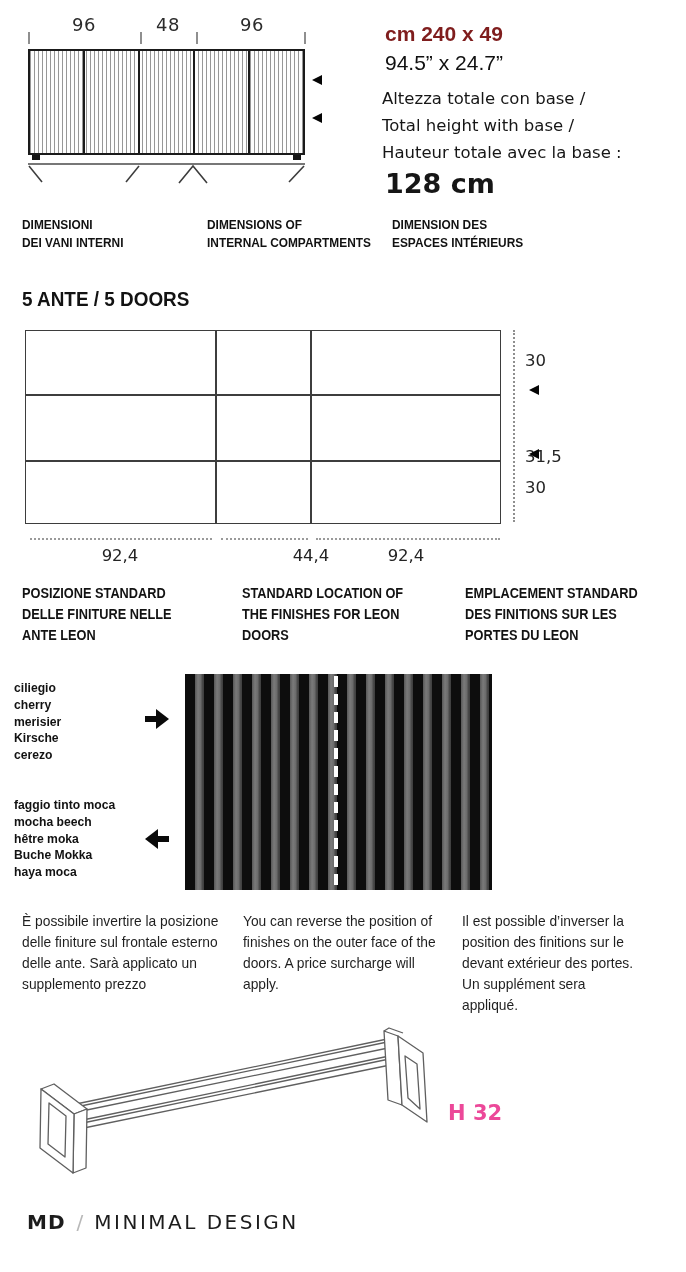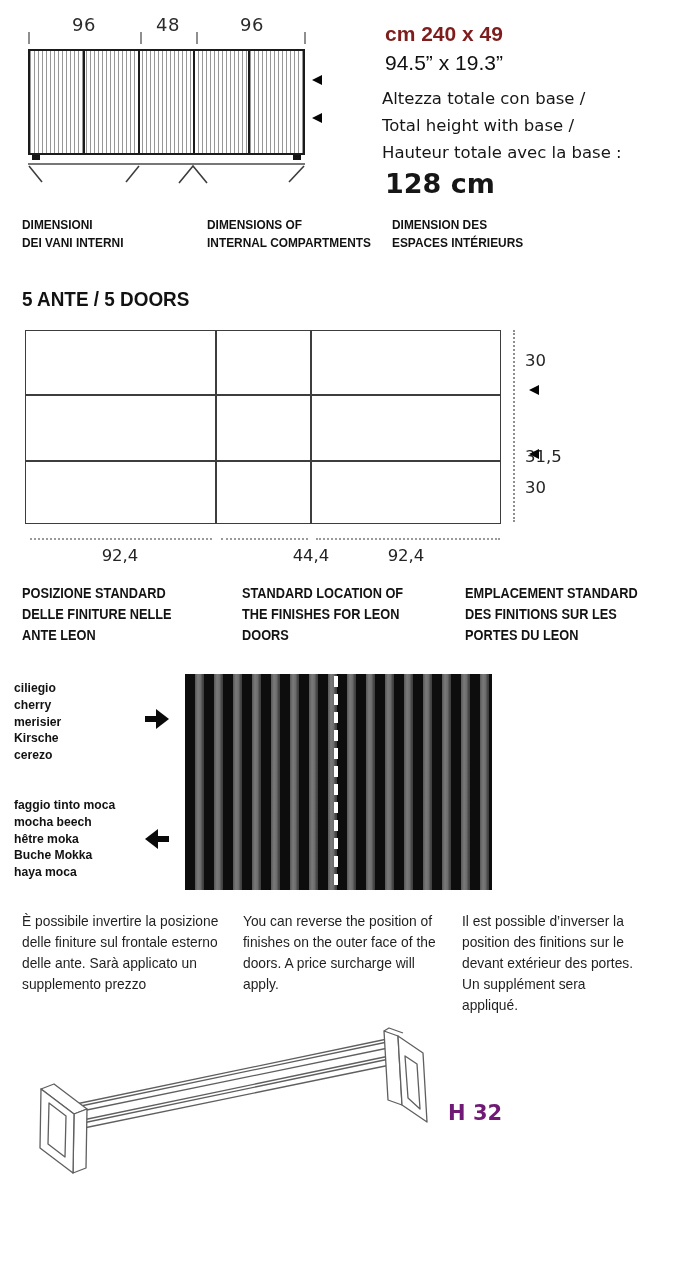--- a/index.html
+++ b/index.html
@@ -37,21 +37,21 @@
       #7a7a7a 13px,#6a6a6a 16px,
       #4c4c4c 17px,#3d3d3d 19px);}
   #dash-line{left:334px;top:676px;width:4px;height:212px;
     background:repeating-linear-gradient(180deg,#ffffff 0 11px,rgba(0,0,0,0) 11px 18px);}
   .note{font-size:15px;line-height:21px;color:#1f1f1f;}
   
   #footer{left:27px;top:1210px;font-size:20px;color:#1c1c1c;display:flex;align-items:baseline;}
   #footer .brand{font-weight:700;letter-spacing:1px;}
   #footer .slash{color:#b8b8b8;margin:0 11px;font-weight:400;}
   #footer .name{font-weight:500;letter-spacing:2.5px;}
-  .bench-label{font-size:21px;font-weight:600;color:#701a75;text-align:center;}
+  .bench-label{font-size:21px;font-weight:600;color:#ec4899;text-align:center;}
   svg{display:block;}
 </style>
 </head>
 <body>
 
 <div id="page">
 
   <div class="abs geo dim-num ctr" style="left:84px;top:14px;">96</div>
   <div class="abs geo dim-num ctr" style="left:168px;top:14px;text-align:right;">48</div>
   <div class="abs geo dim-num ctr" style="left:252px;top:14px;">96</div>
@@ -74,21 +74,21 @@
     <path d="M29 4 L42 20" stroke="#3c3c3c" stroke-width="1.6" fill="none"></path>
     <path d="M126 20 L139 4" stroke="#3c3c3c" stroke-width="1.6" fill="none"></path>
     <path d="M179 21 L193 4 L207 21" stroke="#3c3c3c" stroke-width="1.6" fill="none"></path>
     <path d="M289 20 L304 4" stroke="#3c3c3c" stroke-width="1.6" fill="none"></path>
   </svg>
 
   <div class="abs tri-left" style="left:312px;top:75px;"></div>
   <div class="abs tri-left" style="left:312px;top:113px;"></div>
 
   <div class="abs" style="left:385px;top:22px;font-size:21px;color:#7f1d1d;font-weight:bold;">cm 240 x 49</div>
-  <div class="abs" style="left:385px;top:51px;font-size:21px;color:#101010;">94.5” x 19.3”</div>
+  <div class="abs" style="left:385px;top:51px;font-size:21px;color:#101010;">94.5” x 24.7”</div>
   <div class="abs geo" style="left:382px;top:89px;font-size:16.5px;">Altezza totale con base /</div>
   <div class="abs geo" style="left:382px;top:143px;font-size:16.5px;">Hauteur totale avec la base :</div>
   <div class="abs geo" style="left:382px;top:116px;font-size:16.5px;">Total height with base /</div>
   <div class="abs geo" style="left:385px;top:168px;font-size:27px;font-weight:700;">128 cm</div>
 
   <div class="abs cond" style="left:22px;top:216px;transform:scaleX(.88);">
     <div class="h-bold">DIMENSIONI</div>
     <div class="h-bold">DEI VANI INTERNI</div>
   </div>
   <div class="abs cond" style="left:207px;top:216px;transform:scaleX(.88);">
@@ -201,14 +201,19 @@
       <polygon points="29,81 46,94 45,135 28,122" fill="#ffffff"></polygon>
 
       <polygon points="364,9 378,14 382,83 368,78" fill="#ffffff"></polygon>
       <polygon points="378,14 403,31 407,100 382,83" fill="#ffffff"></polygon>
       <polygon points="385,34 397,42 400,87 388,76" fill="#ffffff"></polygon>
       <path d="M364 9 L369 6 L383 11"></path>
     </g>
   </svg>
   <div class="abs geo bench-label" style="left:448px;top:1101px;">H 32</div>
 
+  <div class="abs geo" id="footer">
+    <span class="brand">MD</span>
+    <span class="slash">/</span>
+    <span class="name">MINIMAL DESIGN</span>
+  </div>
 
 </div>
 
 </body></html>

